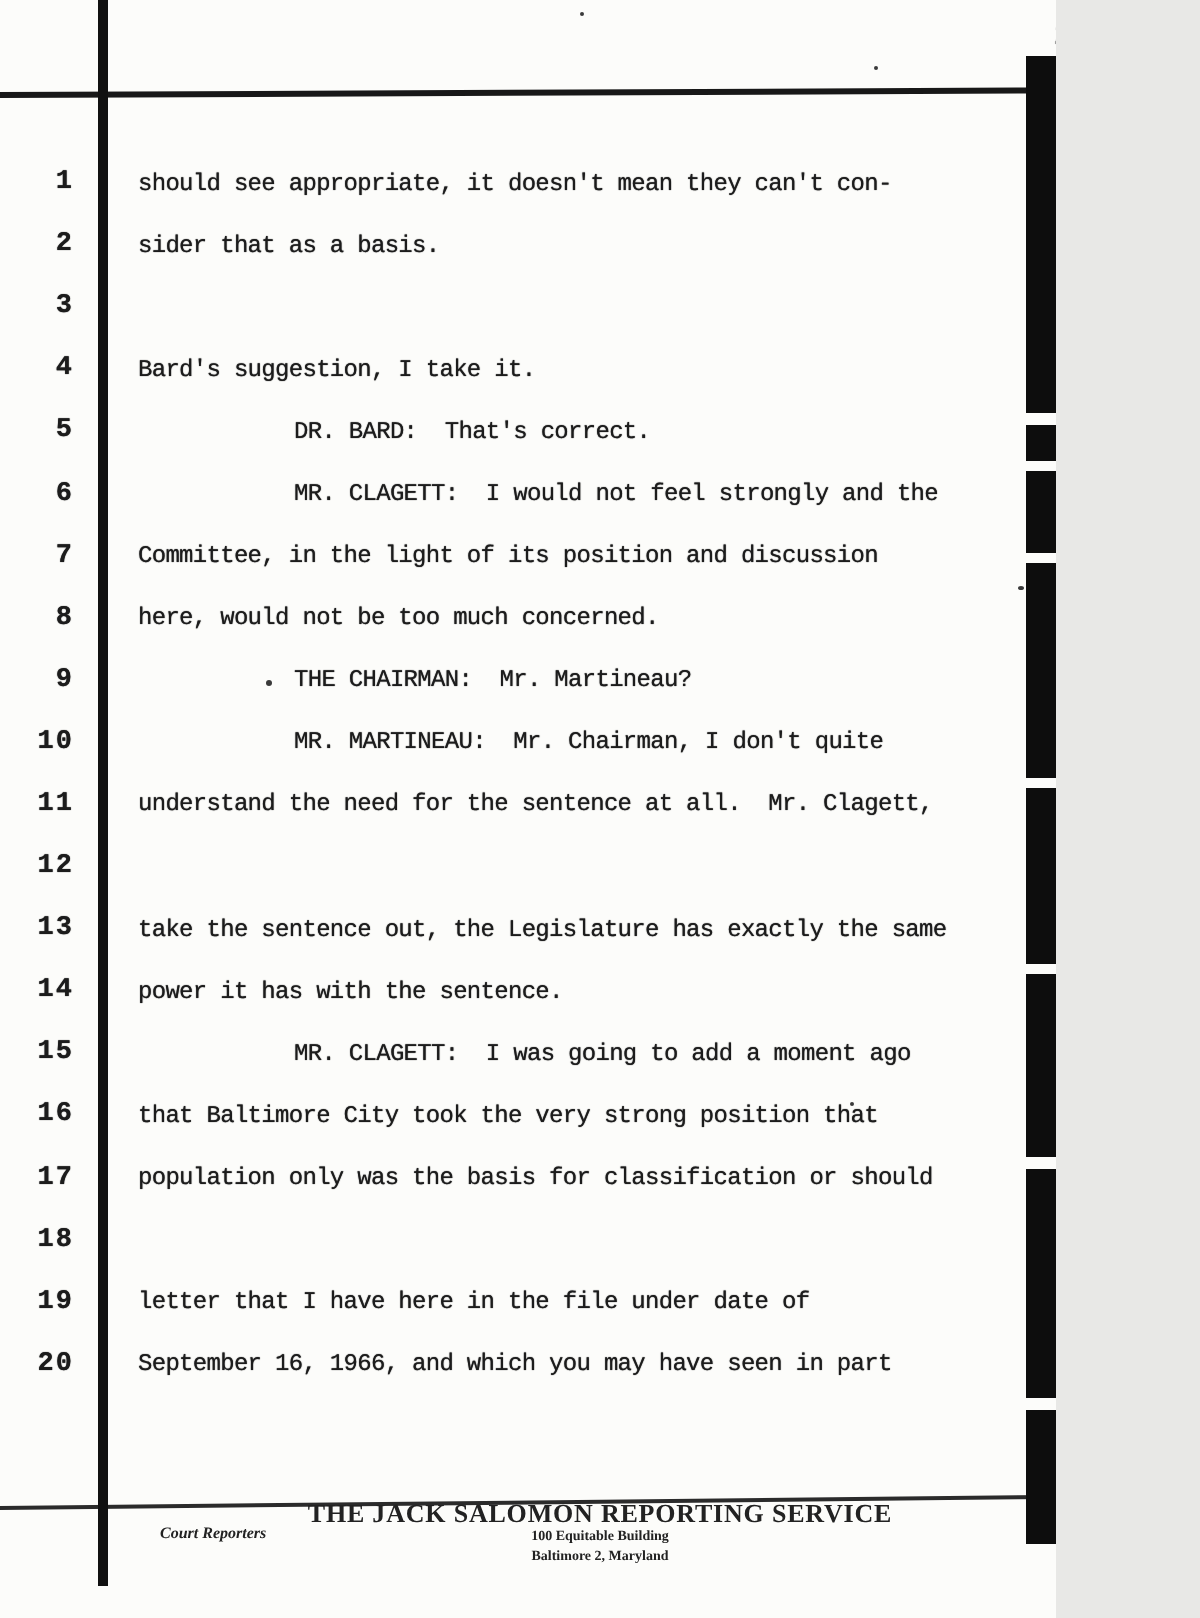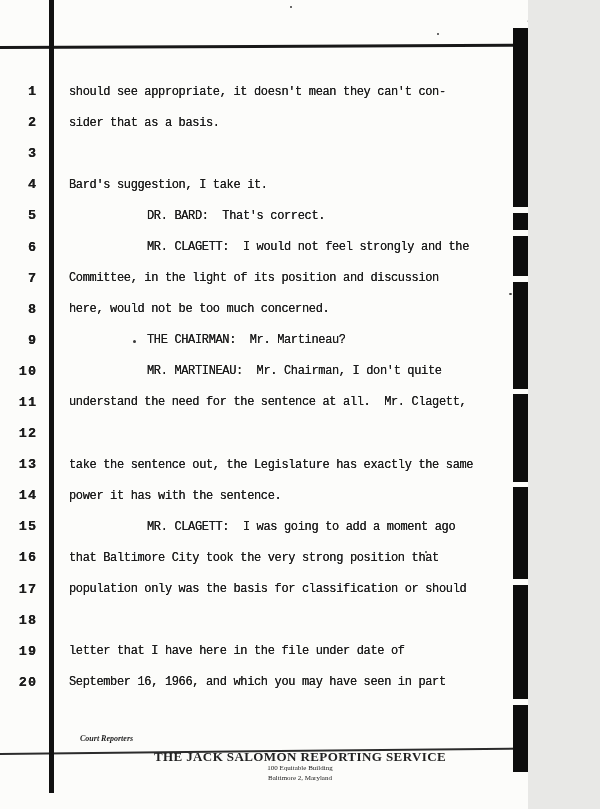--- a/index.html
+++ b/index.html
@@ -98,21 +98,21 @@
     letter-spacing: -0.35px;
     text-shadow: 0 0 0.55px #242424;
   }
   .line-row.indent .line-text {
     padding-left: 78px;
   }
 
   
   .footer-left {
     position: absolute;
-    left: 80px; top: 734px;
+    left: 80px; top: 762px;
     font-family: "Liberation Serif", serif;
     font-style: italic;
     font-weight: bold;
     font-size: 8px;
     color: #222;
   }
   .footer-center {
     position: absolute;
     left: 0; top: 752px;
     width: 600px;
@@ -121,21 +121,21 @@
     color: #222;
   }
   .footer-center .fc1 {
     font-size: 13px;
     font-weight: bold;
     letter-spacing: 0.4px;
     line-height: 10.5px;
   }
   .footer-center .fc2, .footer-center .fc3 {
     font-size: 7px;
-    font-weight: normal;
+    font-weight: bold;
     line-height: 10px;
   }
   .footer-right {
     position: absolute;
     left: 496px; top: 786px;
     font-family: "Liberation Serif", serif;
     font-style: italic;
     font-weight: bold;
     font-size: 7px;
     color: #222;

